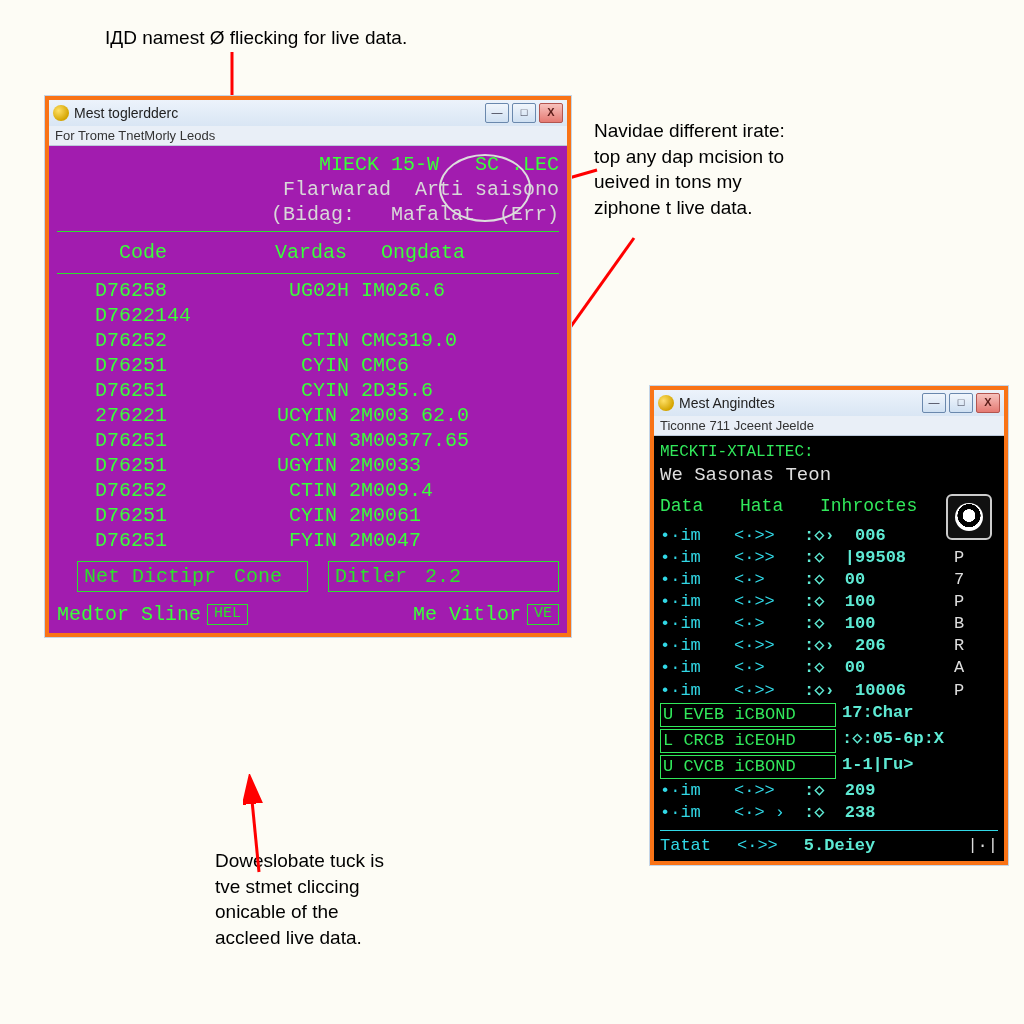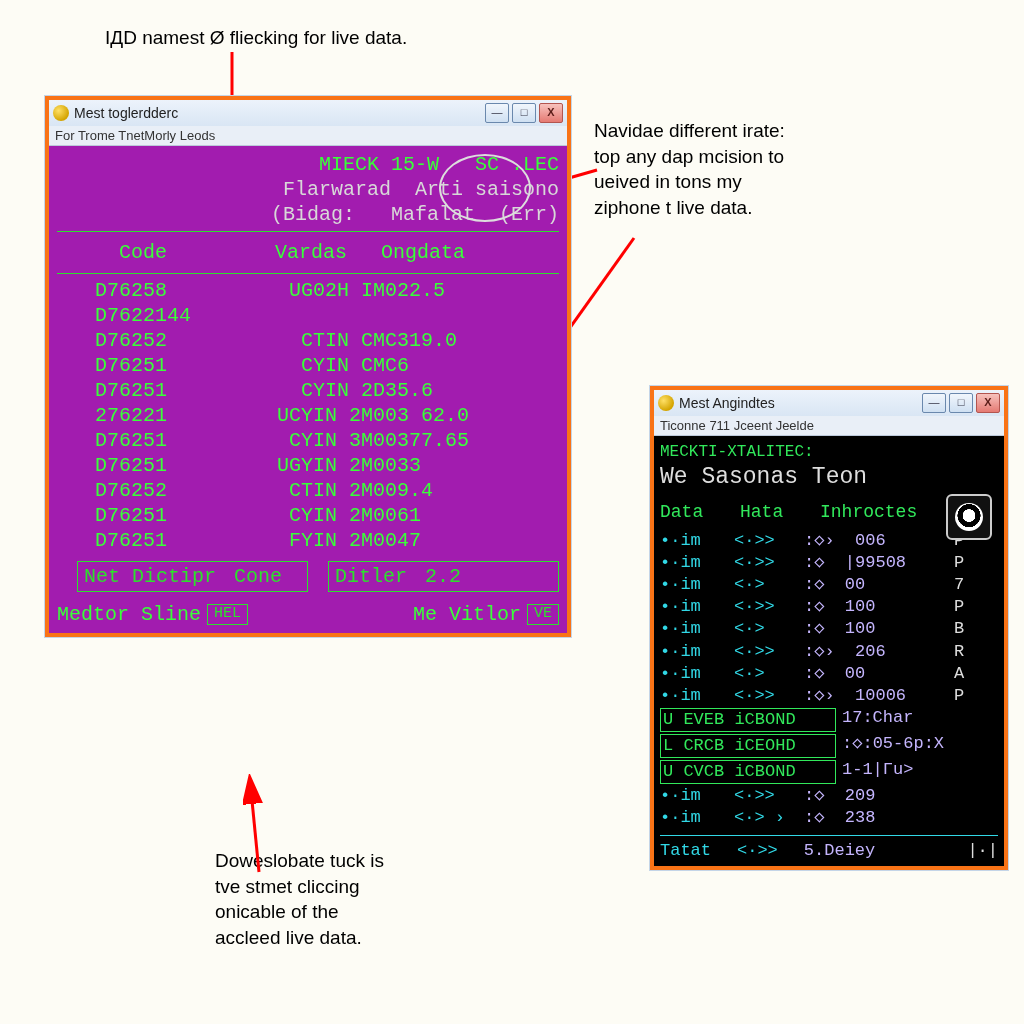--- a/index.html
+++ b/index.html
@@ -87,21 +87,21 @@
     margin: 4px 0;
   }
   .terminal2 {
     background:#000;
     font-family:"Courier New",monospace;
     font-size:17px;
     line-height:1.3;
     padding:6px 6px 4px 6px;
   }
   .t2-cyan{color:#31d8e6;}
-  .t2-blue{color:#c4b5fd;}
+  .t2-blue{color:#5eead4;font-weight:bold;}
   .t2-green{color:#31e85b;}
   .t2-white{color:#dedede;}
   .row{white-space:pre;}
   .cols{display:flex;}
   .col{white-space:pre;}
   .boxrow{
     display:flex;
     gap:20px;
     margin-top:8px;
     padding-left:20px;
@@ -186,21 +186,21 @@
       <div class="col" style="width:110px">Code</div>
       <div class="col" style="width:180px">Vardas</div>
       <div class="col" style="width:70px">Ong</div>
       <div class="col">data</div>
     </div>
     <div class="hr"></div>
     <div id="w1rows">
         <div class="cols">
           <div class="col bright" style="width:110px">D76258</div>
           <div class="col bright" style="width:230px">UG02H IM0</div>
-          <div class="col bright">22.5</div>
+          <div class="col bright">26.6</div>
         </div>
         <div class="cols">
           <div class="col bright" style="width:110px">D76221</div>
           <div class="col bright">44</div>
         </div>
         <div class="cols">
           <div class="col bright" style="width:110px">D76252</div>
           <div class="col bright" style="width:230px">CTIN CMC</div>
           <div class="col bright">319.0</div>
         </div>
@@ -275,21 +275,21 @@
     <div class="winbtn close">X</div>
   </div>
   <div class="menubar">
     <span>Ticonne  711 Jceent  Jeelde</span>
   </div>
   <div class="terminal2" style="position:relative;">
     <div class="corner-badge">
         <div class="inner"></div>
       </div>
     <div class="row t2-green" style="font-size:16px">MECKTI-XTALITEC:</div>
-    <div class="row t2-white" style="font-size:23px">We Sasonas Teon</div>
+    <div class="row t2-white" style="font-size:19px">We Sasonas Teon</div>
     <div style="height:8px"></div>
     <div class="cols t2-green" style="font-size:18px">
       <div class="col" style="width:80px">Data</div>
       <div class="col" style="width:80px">Hata</div>
       <div class="col">Inhroctes</div>
     </div>
     <div style="height:6px"></div>
     <div id="w2rows">
         <div class="cols">
           <div class="col t2-cyan" style="width:74px">•·im</div>

